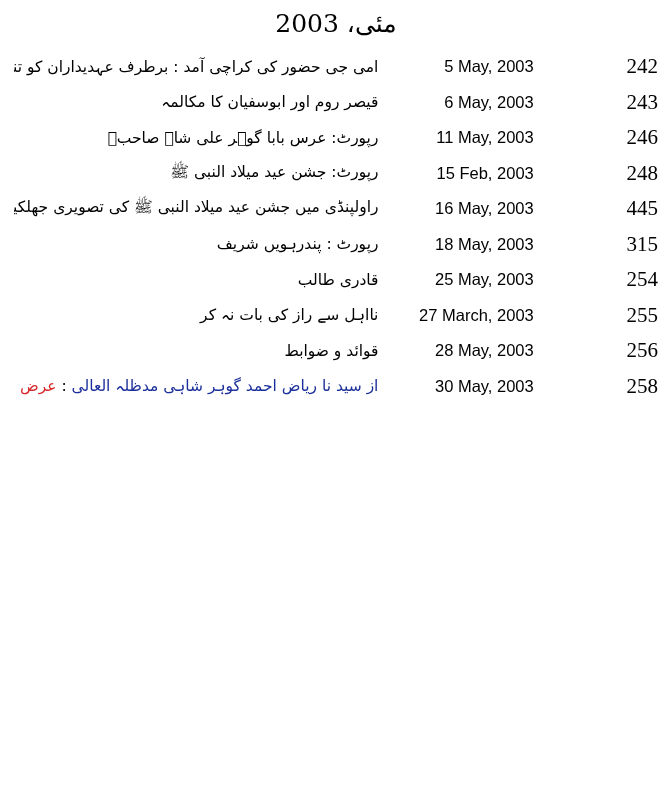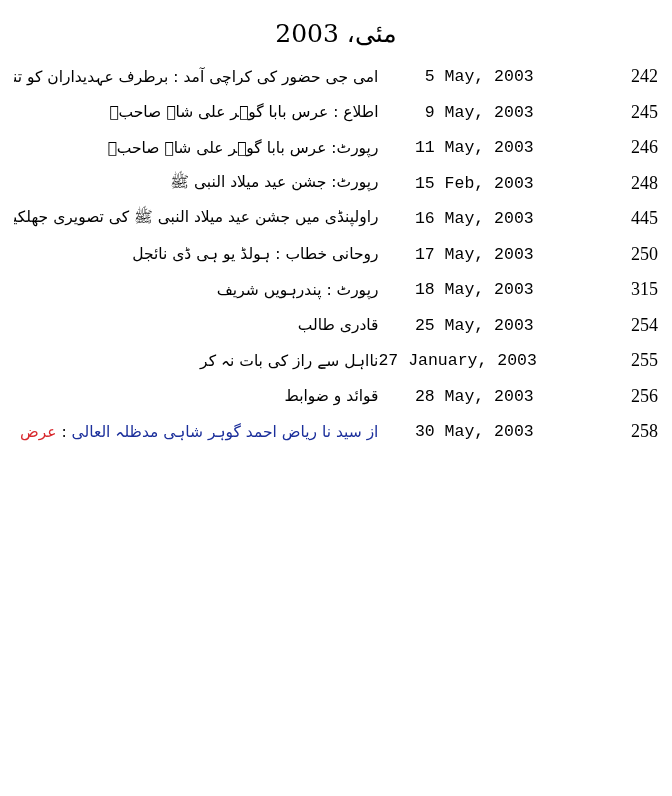--- a/index.html
+++ b/index.html
@@ -12,21 +12,21 @@
     background: #ffffff;
     font-family: "Liberation Serif", "DejaVu Serif", serif;
     color: #000000;
     overflow: hidden;
     position: relative;
   }
   .page {
     width: 672px;
     height: 796px;
     box-sizing: border-box;
-    padding: 16px 14px 0 14px;
+    padding: 6px 14px 0 14px;
     position: relative;
   }
   .page-title {
     text-align: center;
     font-size: 25px;
     line-height: 1.15;
     padding-top: 4px;
     padding-bottom: 10px;
     direction: rtl;
     font-family: "DejaVu Serif", "Liberation Serif", serif;
@@ -51,28 +51,28 @@
     font-size: 15.5px;
     font-family: "DejaVu Sans", "Liberation Sans", sans-serif;
     padding-right: 12px;
     white-space: nowrap;
     overflow: hidden;
   }
   .col-date {
     width: 150px;
     text-align: right;
     font-size: 16.5px;
-    font-family: Liberation Mono, monospace;
+    font-family: Liberation Sans, sans-serif;
     padding-right: 6px;
     white-space: nowrap;
   }
   .col-page {
     width: 120px;
     text-align: right;
-    font-size: 18px;
+    font-size: 21px;
     font-family: "Liberation Serif", "DejaVu Serif", serif;
     padding-right: 28px;
     white-space: nowrap;
   }
   .red {
     color: #d8272c;
   }
   .blue {
     color: #1b2f9b;
   }
@@ -88,57 +88,52 @@
   <div class="page-title">مئی، 2003</div>
 
   <table class="toc">
     <tbody>
       <tr>
         <td class="col-title">امی جی حضور کی کراچی آمد : برطرف عہدیداران کو تنبیہ</td>
         <td class="col-date">5 May, 2003</td>
         <td class="col-page">242</td>
       </tr>
       <tr>
-        <td class="col-title">اطلاع : عرس بابا گوہر علی شاہ صاحبؒ</td>
-        <td class="col-date">9 May, 2003</td>
-        <td class="col-page">245</td>
+        <td class="col-title">قیصر روم اور ابوسفیان کا مکالمہ</td>
+        <td class="col-date">6 May, 2003</td>
+        <td class="col-page">243</td>
       </tr>
       <tr>
         <td class="col-title">رپورٹ: عرس بابا گوہر علی شاہ صاحبؒ</td>
         <td class="col-date">11 May, 2003</td>
         <td class="col-page">246</td>
       </tr>
       <tr>
         <td class="col-title">رپورٹ: جشن عید میلاد النبی ﷺ</td>
         <td class="col-date">15 Feb, 2003</td>
         <td class="col-page">248</td>
       </tr>
       <tr>
         <td class="col-title">راولپنڈی میں جشن عید میلاد النبی ﷺ کی تصویری جھلکیاں</td>
         <td class="col-date">16 May, 2003</td>
         <td class="col-page">445</td>
       </tr>
       <tr>
-        <td class="col-title">روحانی خطاب : ہولڈ یو ہی ڈی نائجل</td>
-        <td class="col-date">17 May, 2003</td>
-        <td class="col-page">250</td>
-      </tr>
-      <tr>
         <td class="col-title">رپورٹ : پندرہویں شریف</td>
         <td class="col-date">18 May, 2003</td>
         <td class="col-page">315</td>
       </tr>
       <tr>
         <td class="col-title">قادری طالب</td>
         <td class="col-date">25 May, 2003</td>
         <td class="col-page">254</td>
       </tr>
       <tr>
         <td class="col-title">نااہل سے راز کی بات نہ کر</td>
-        <td class="col-date">27 January, 2003</td>
+        <td class="col-date">27 March, 2003</td>
         <td class="col-page">255</td>
       </tr>
       <tr>
         <td class="col-title">قوائد و ضوابط</td>
         <td class="col-date">28 May, 2003</td>
         <td class="col-page">256</td>
       </tr>
       <tr>
         <td class="col-title">
           <span class="urdu-seg blue">از سید نا ریاض احمد گوہر شاہی مدظلہ العالی</span><span class="urdu-seg"> : </span><span class="urdu-seg red">عرض حال</span>

